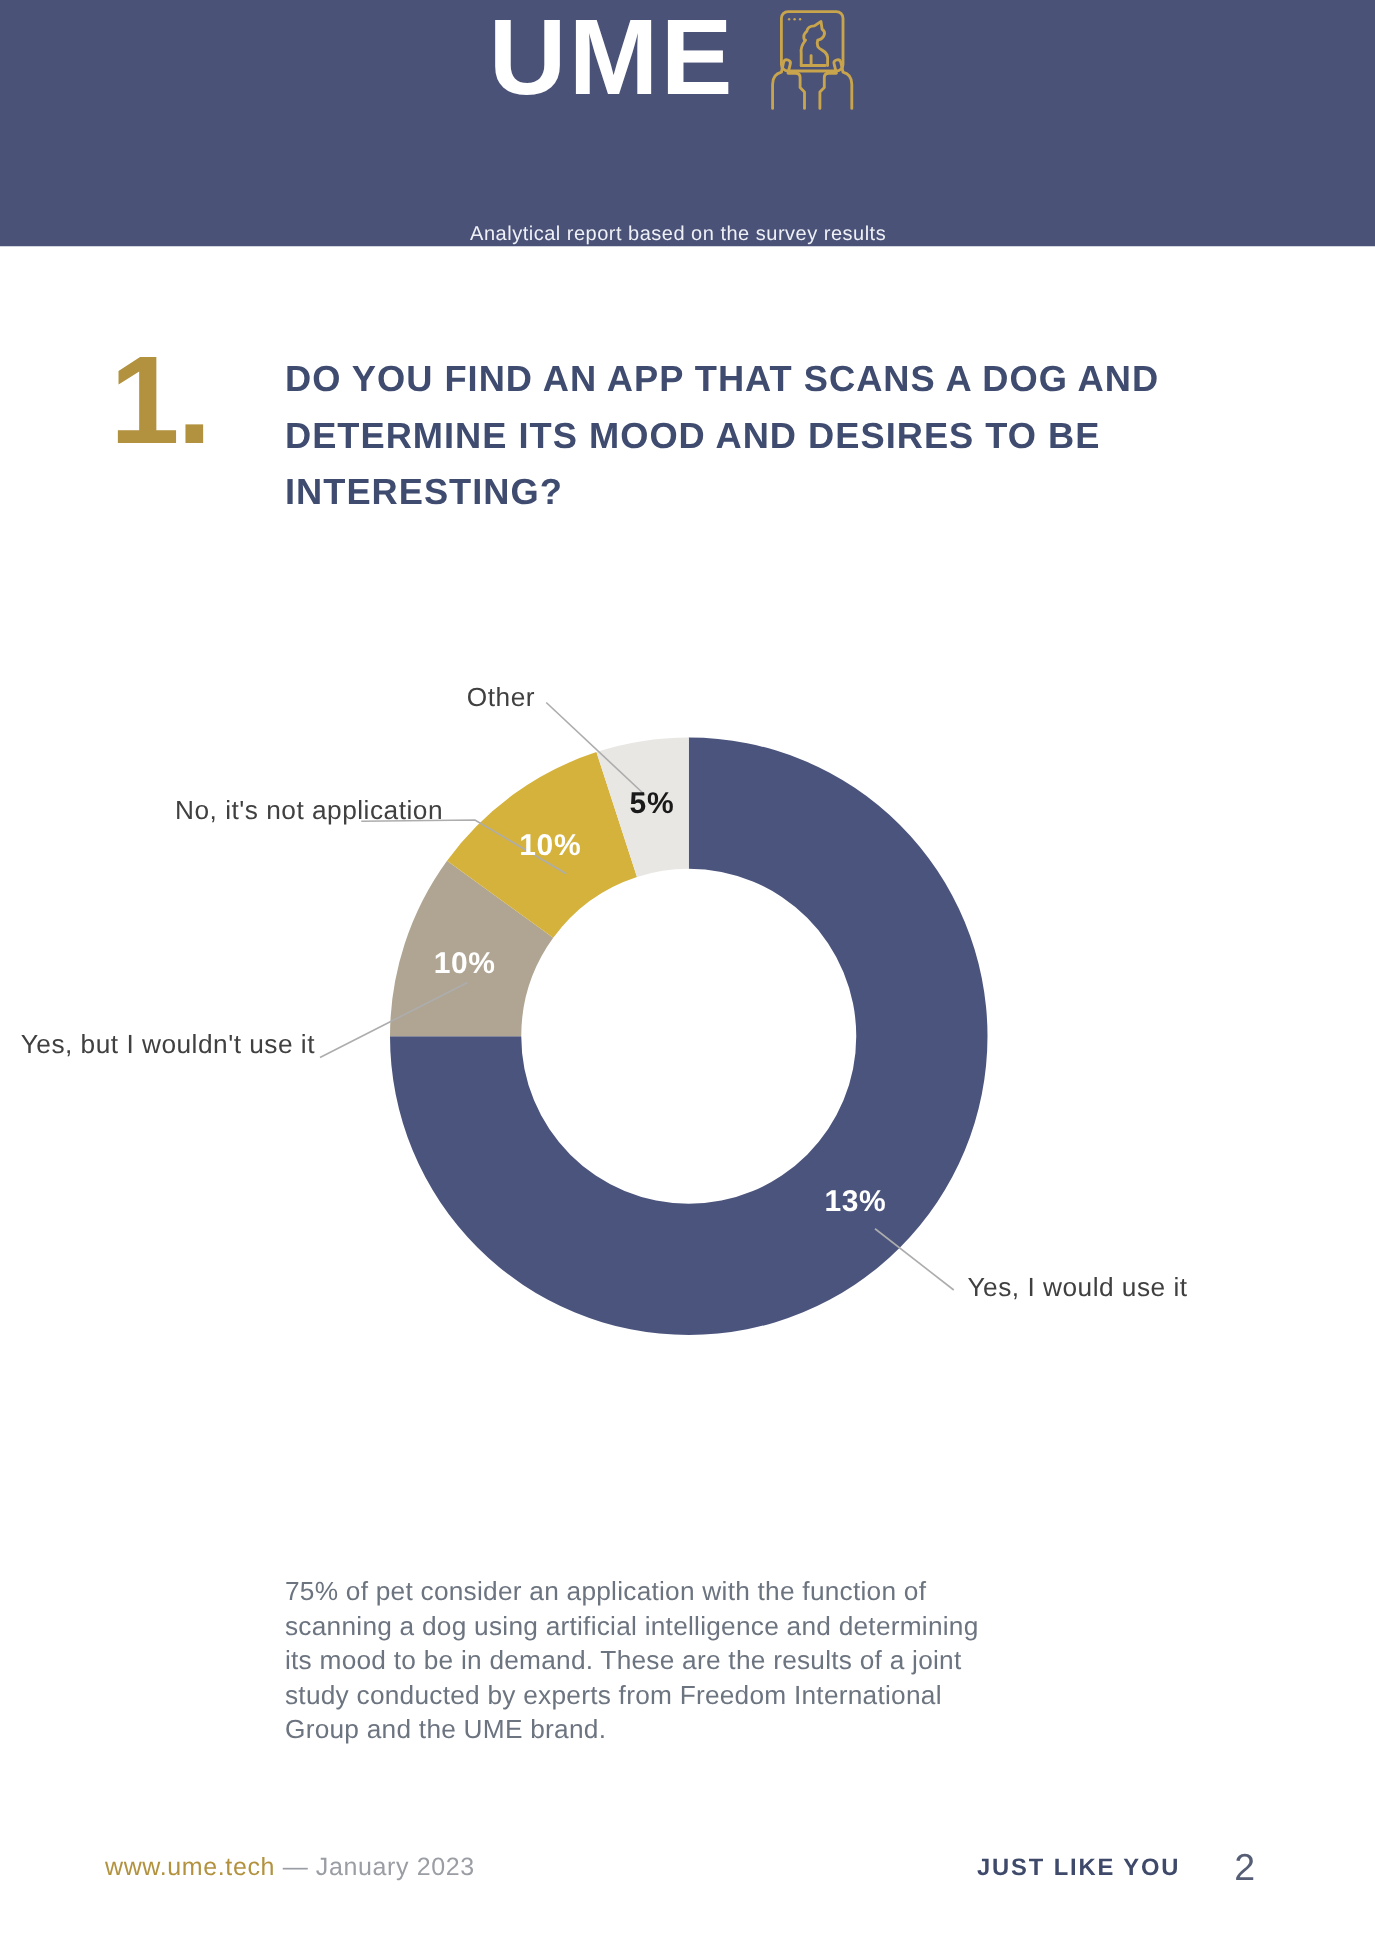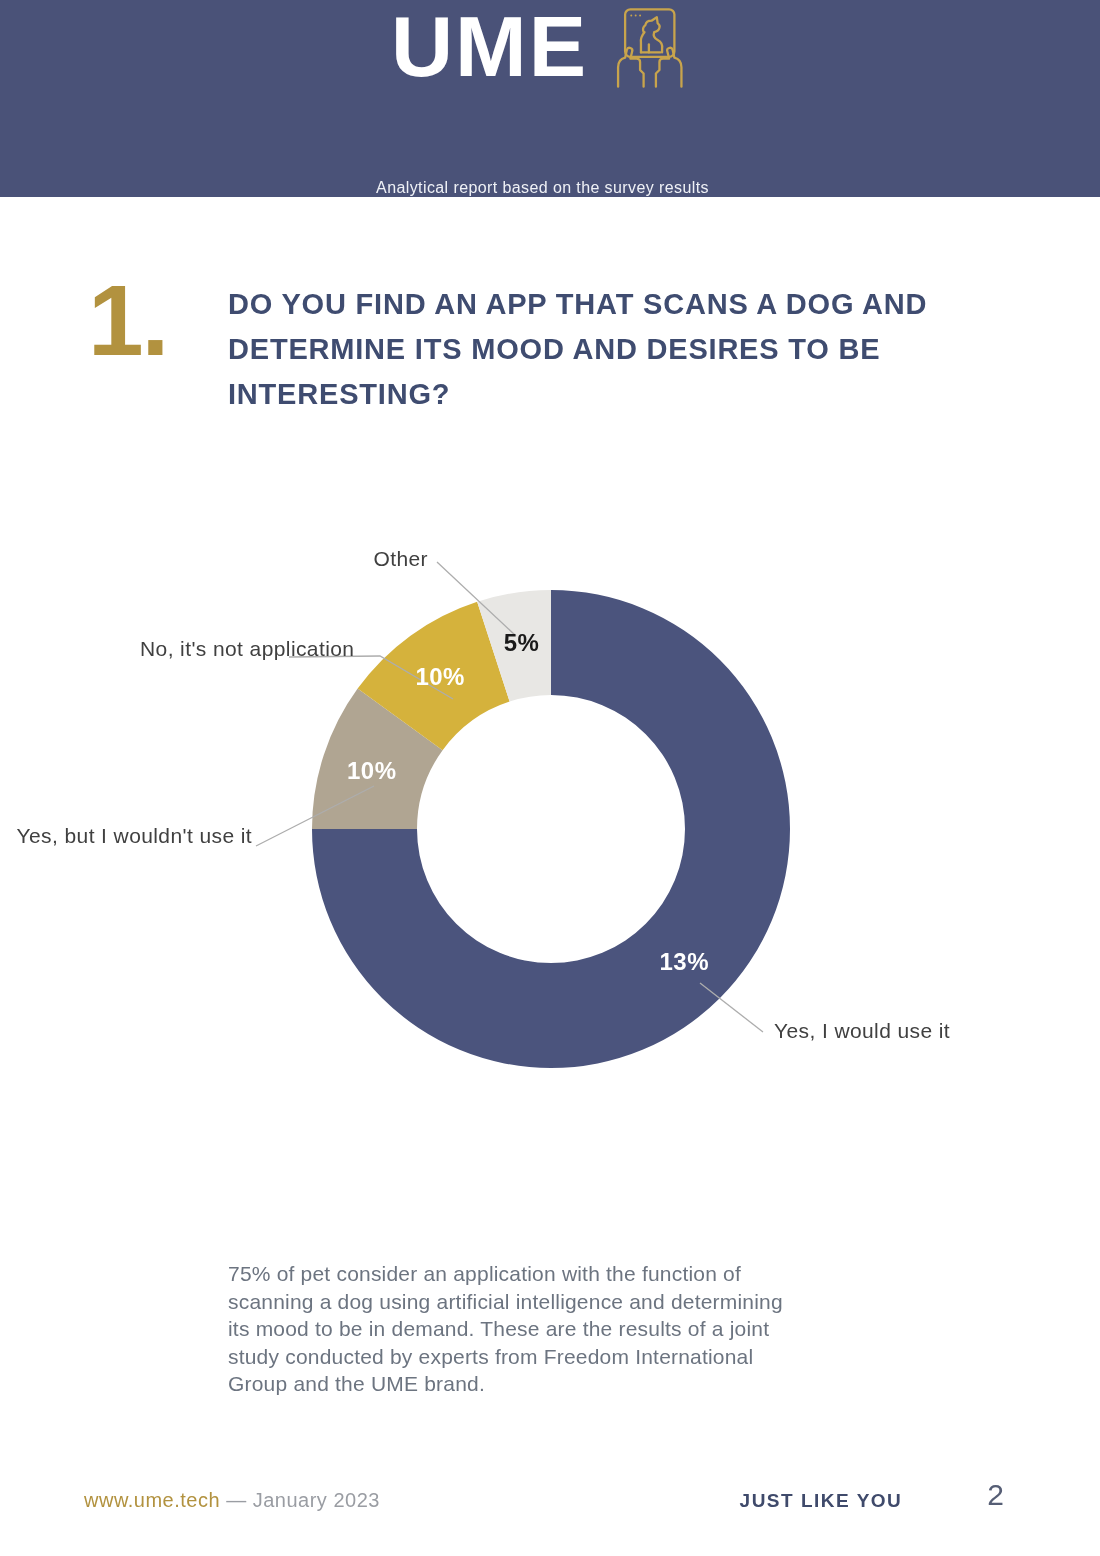--- a/index.html
+++ b/index.html
@@ -65,21 +65,21 @@
   }
 
   
   .footer {
     position:absolute; top:1478px; left:84px; width:920px;
     display:flex; align-items:baseline; justify-content:space-between;
   }
   .footer-left { font-size:20px; letter-spacing:0.5px; }
   .footer-site { color:#B2923F; text-decoration:none; }
   .footer-date { color:#9A9DA3; }
-  .footer-right { display:flex; align-items:flex-end; gap:85px; }
+  .footer-right { display:flex; align-items:center; gap:43px; }
   .footer-tagline {
     color:#3F4A6B; font-weight:bold; font-size:19px; letter-spacing:1.5px;
   }
   .footer-page { color:#565E75; font-size:30px; }
 </style>
 </head>
 <body>
 
 <div class="header">
   <div class="logo">

